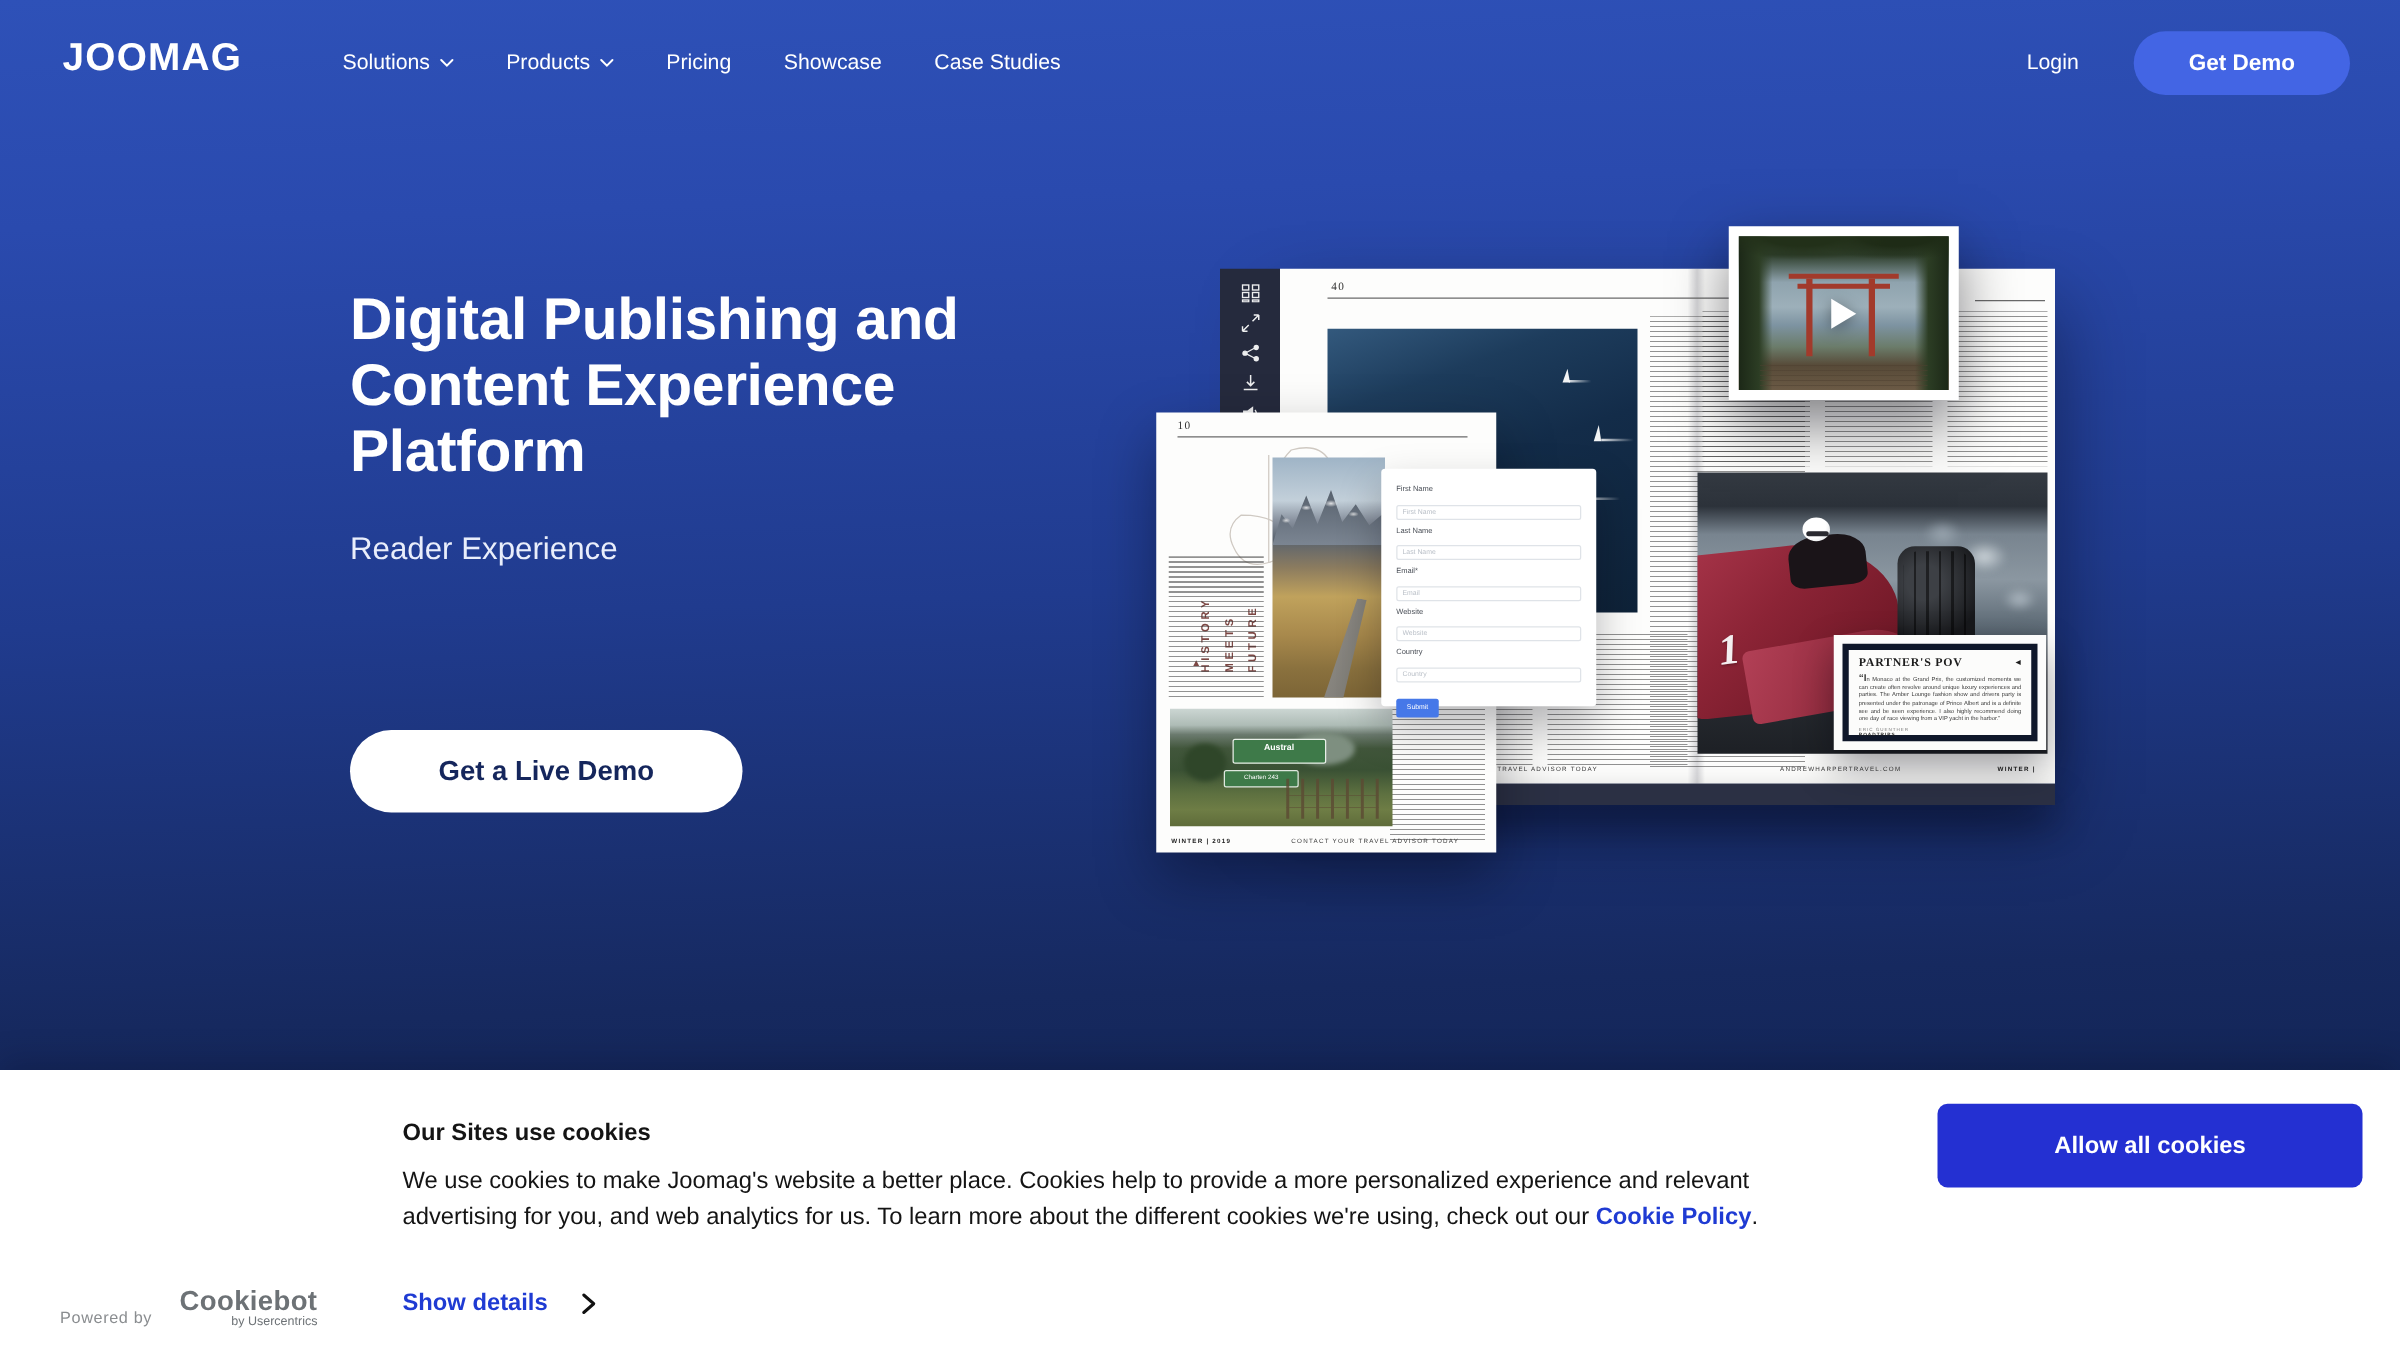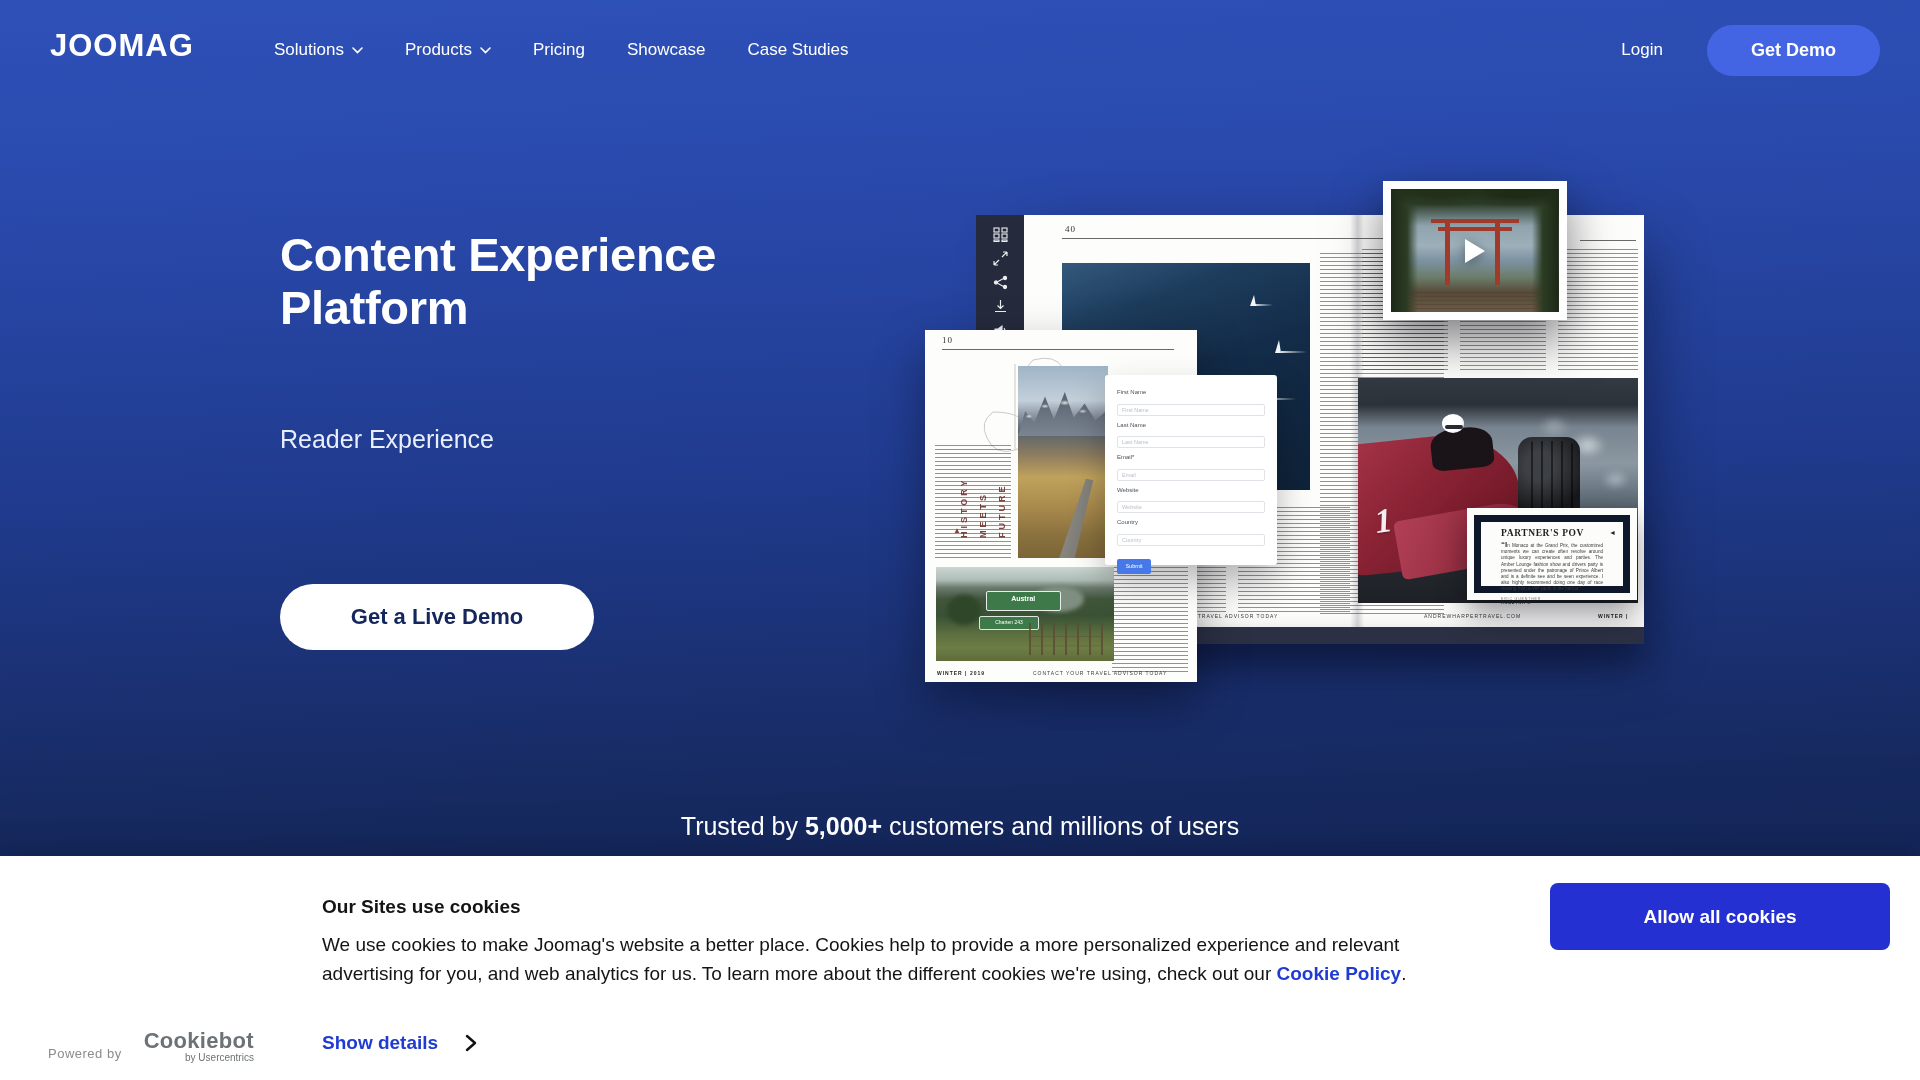--- a/index.html
+++ b/index.html
@@ -113,21 +113,21 @@
   .race .helmet { position:absolute; left:30%; top:16%; width:22px; height:19px; background:radial-gradient(circle at 40% 35%,#fff 55%,#cfd3d6); border-radius:50%; }
   .race .visor { position:absolute; left:31%; top:21%; width:18px; height:4px; background:#2a2a30; border-radius:2px; }
   .race .num { position:absolute; left:6%; top:55%; color:#f4eef0; font-size:34px; font-weight:800; font-style:italic; font-family:"Liberation Serif", serif; transform:rotate(-8deg); text-shadow:0 1px 2px rgba(0,0,0,.3); }
   .race .tire { position:absolute; left:57%; top:26%; width:62px; height:96px; background:radial-gradient(circle at 35% 30%,#3d4045 0 18%,#17181b 60%); border-radius:14px; }
   .race .tread { position:absolute; left:59%; top:28%; width:54px; height:90px; opacity:.5;
                  background:repeating-linear-gradient(90deg,transparent 0 8px,#000 8px 10px); border-radius:12px; }
 
   
   .partner { position:absolute; left:1467px; top:508px; width:170px; height:92px; background:#fcfcfb;
              padding:7px; box-shadow:0 14px 30px rgba(0,0,10,.4); }
-  .partner .inner { width:100%; height:100%; border:7px solid #0f172a; padding:6px 20px; position:relative; }
+  .partner .inner { width:100%; height:100%; border:5px solid #0f172a; padding:6px 8px; position:relative; }
   .partner h4 { font-family:"Liberation Serif", serif; font-size:9.5px; letter-spacing:.6px; color:#1d1d1d; font-weight:700; }
   .partner .spk { position:absolute; right:7px; top:7px; font-size:7px; color:#1d1d1d; }
   .partner .q { margin-top:4px; font-size:4.6px; line-height:6.2px; color:#3a3a3a; text-align:justify; }
   .partner .q::first-letter { font-size:8px; font-weight:700; }
   .partner .attr { margin-top:4px; font-size:3.6px; letter-spacing:.8px; color:#777; }
   .partner .attr b { display:block; color:#222; font-size:3.8px; }
 
   
   .banner { position:absolute; left:0; top:856px; width:1920px; height:224px; background:#fff;
             box-shadow:0 -8px 24px rgba(0,0,20,.18); }
@@ -180,31 +180,29 @@
         <span>Case Studies</span>
       </div>
     </div>
     <div class="nav-right">
       <span class="login">Login</span>
       <button class="get-demo">Get Demo</button>
     </div>
   </div>
 
   <div class="hero-title">
+    <div>Digital Publishing and</div>
     <div>Content Experience</div>
     <div>Platform</div>
   </div>
   <div class="hero-sub">
     <div>Reader Experience</div>
   </div>
   <button class="hero-cta">Get a Live Demo</button>
 
-  <div class="trusted">
-    <span>Trusted by </span><b>5,000+</b><span> customers and millions of users</span>
-  </div>
 
   <div class="collage">
 
     <div class="pg spread">
       <div class="fold"></div>
       <span class="pagenum" style="left:41px; top:9px;">40</span>
       <div class="hrule" style="left:38px; top:23px; width:382px;"></div>
       <div class="hrule" style="left:556px; top:25px; width:56px;"></div>
 
       <div class="ocean">

